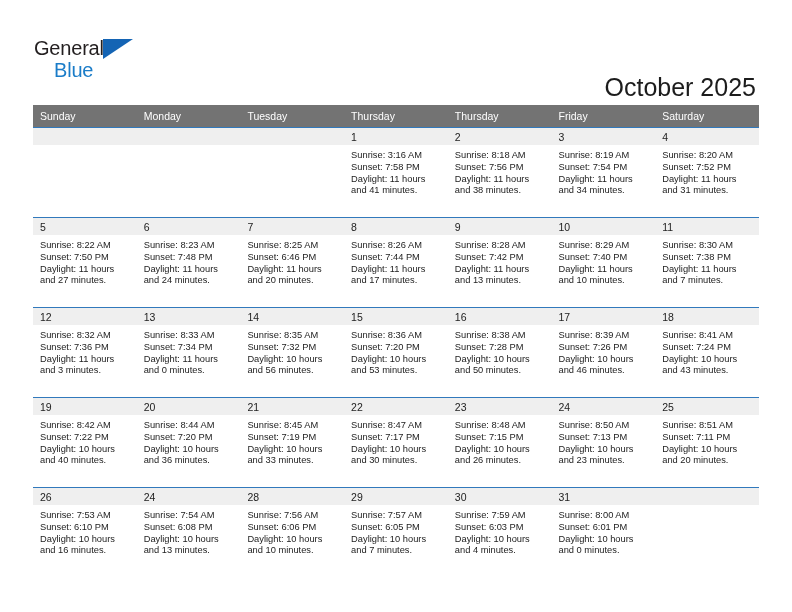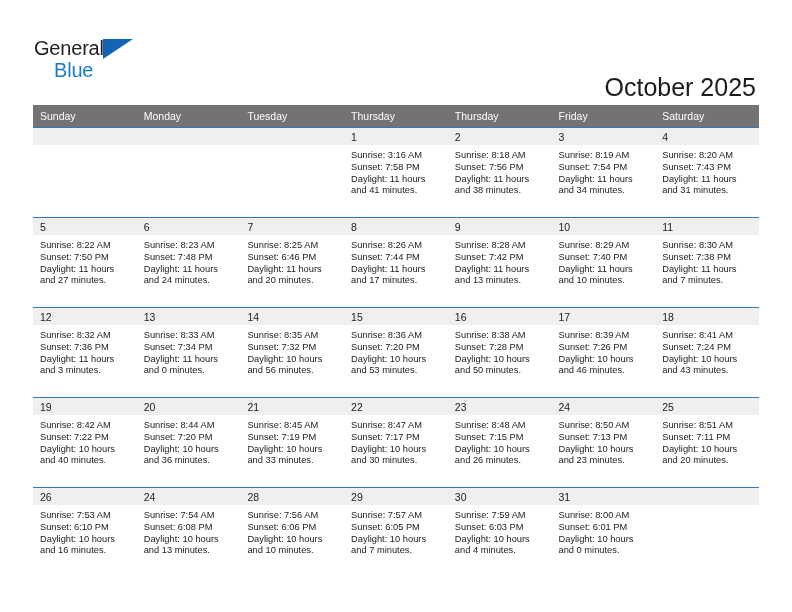--- a/index.html
+++ b/index.html
@@ -226,21 +226,21 @@
                 <div>Daylight: 11 hours</div>
                 <div>and 34 minutes.</div>
               </div>
             </div>
           </td>
           <td>
             <div class="daycell">
               <div class="daynum-band">4</div>
               <div class="dayinfo">
                 <div>Sunrise: 8:20 AM</div>
-                <div>Sunset: 7:43 PM</div>
+                <div>Sunset: 7:52 PM</div>
                 <div>Daylight: 11 hours</div>
                 <div>and 31 minutes.</div>
               </div>
             </div>
           </td>
         </tr>
         <tr class="week-row">
           <td>
             <div class="daycell">
               <div class="daynum-band">5</div>

